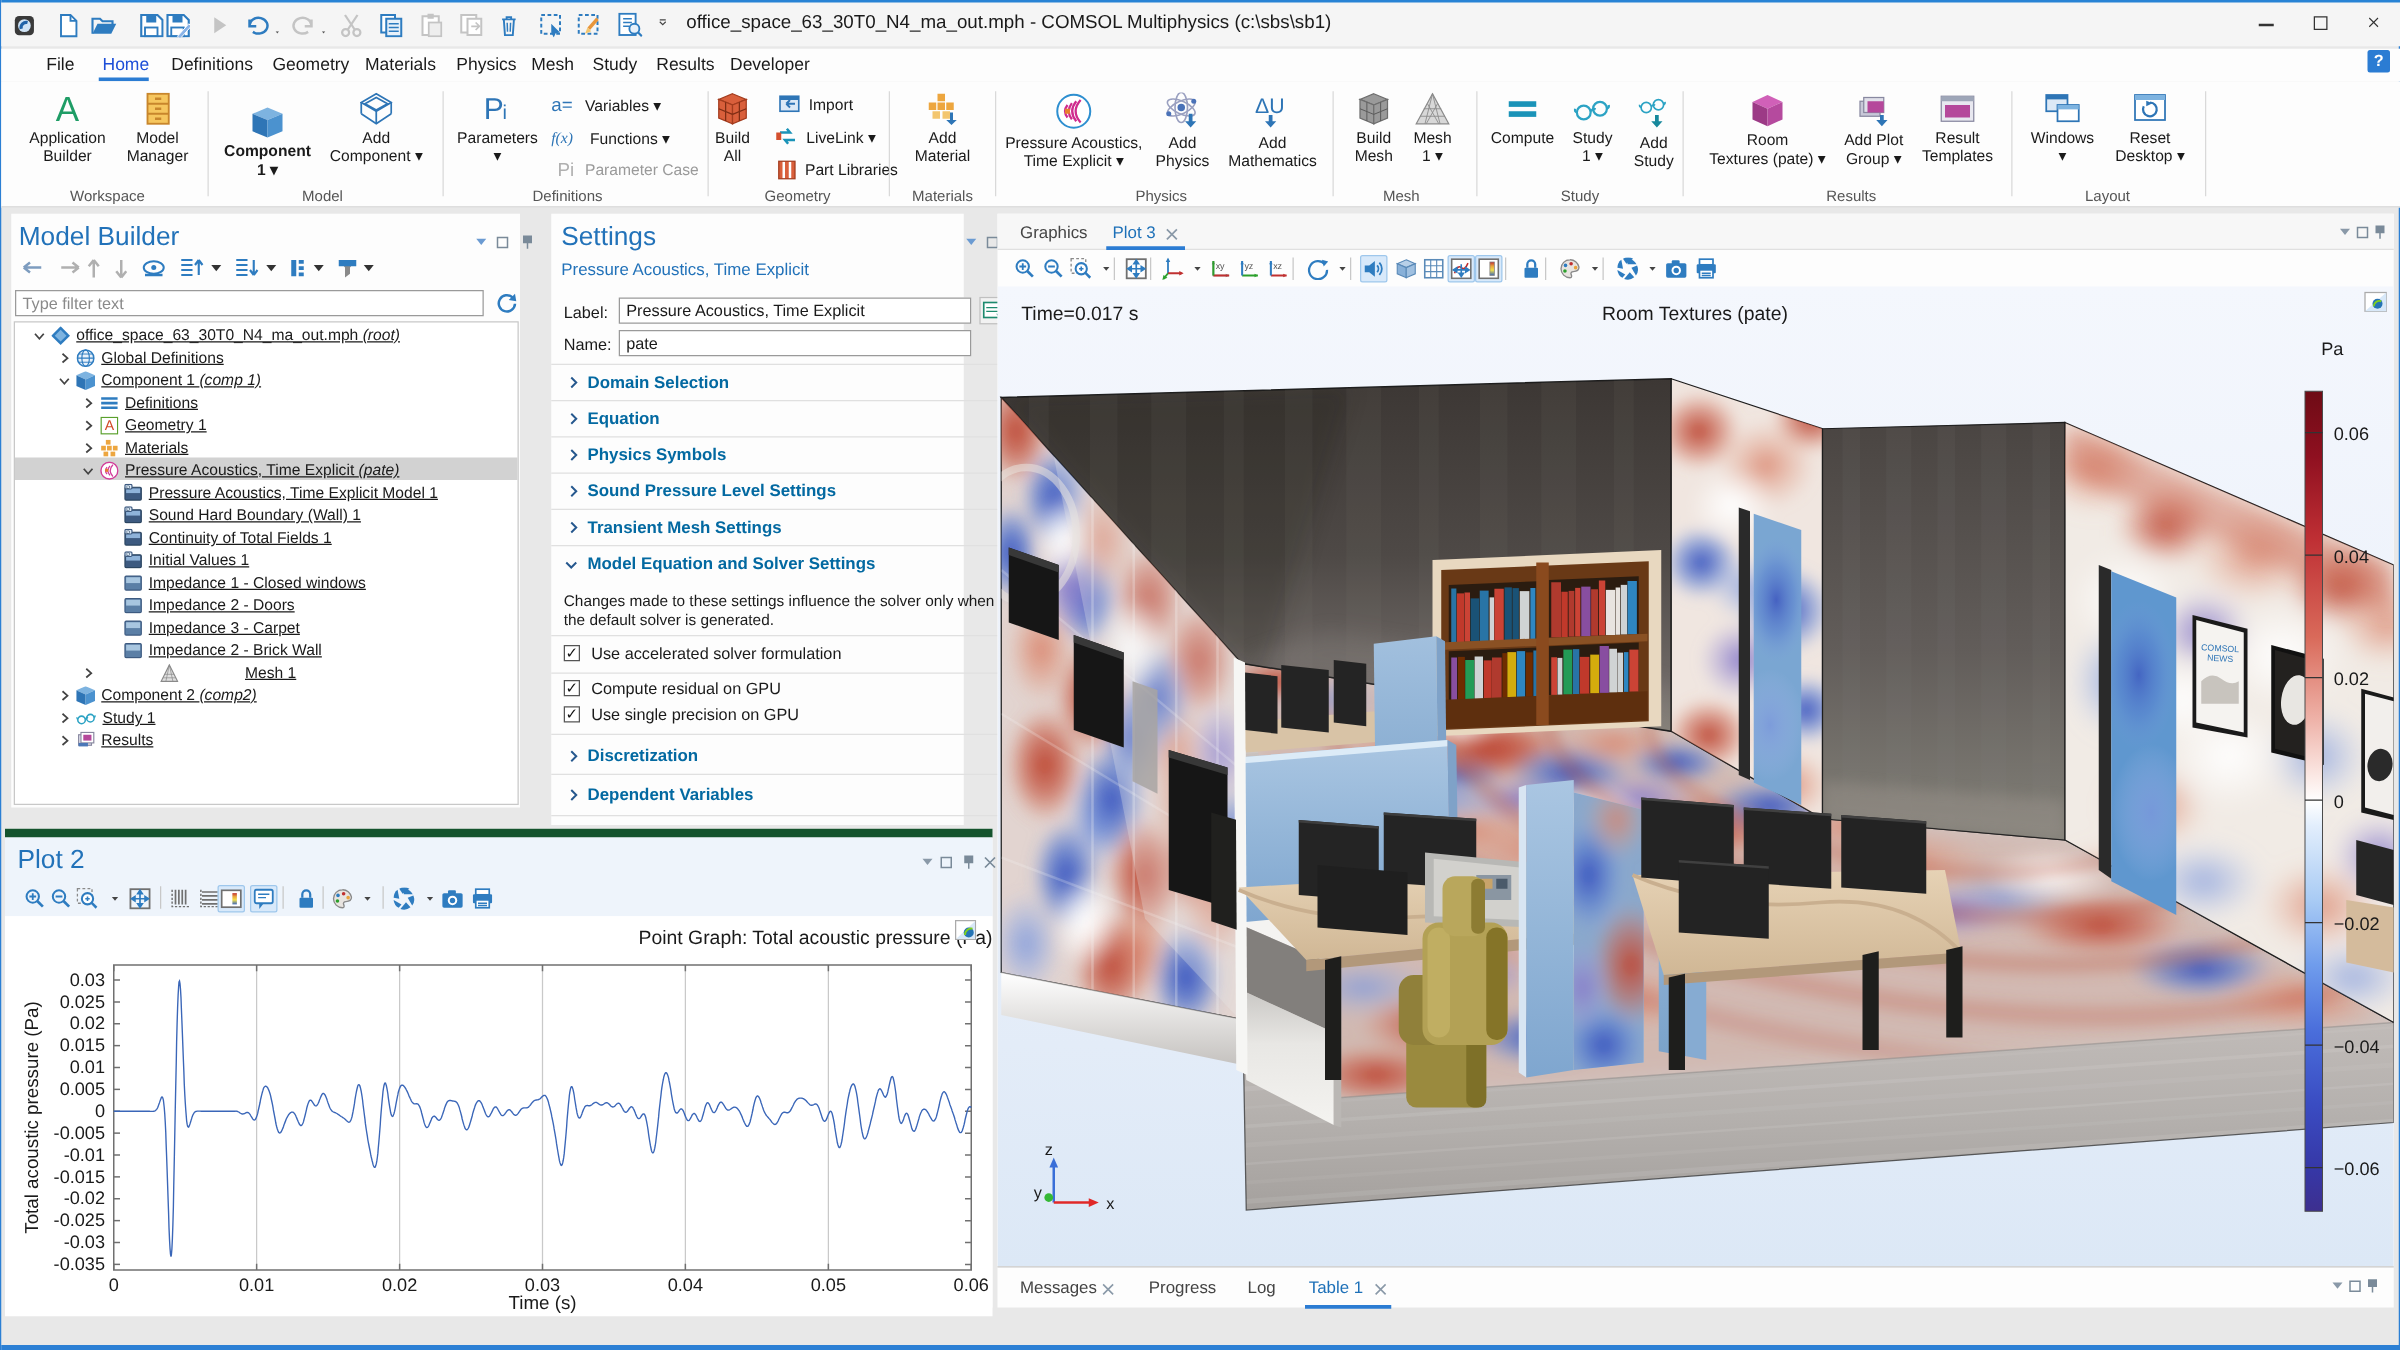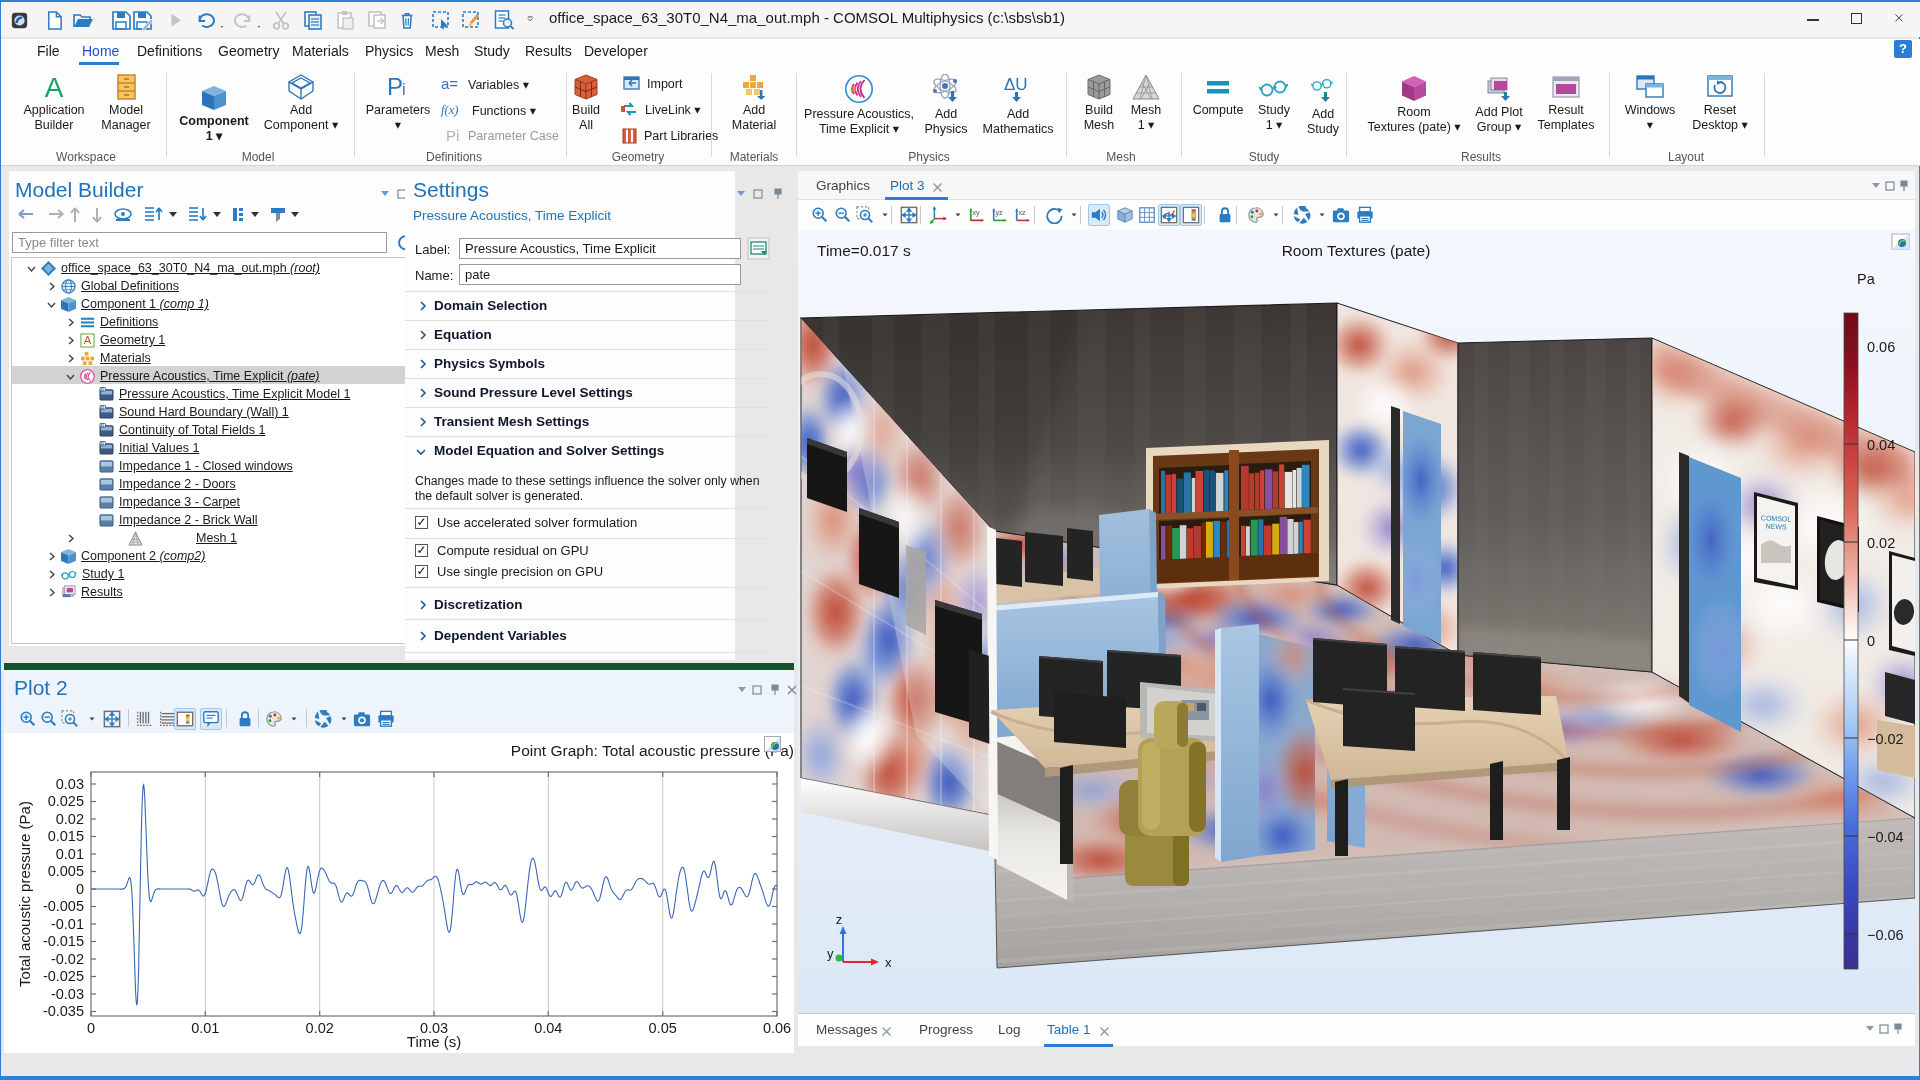--- a/index.html
+++ b/index.html
@@ -16,21 +16,21 @@
 .rsep{position:absolute;top:8px;height:84px;width:1px;background:#d9d9d9;}
 .rlabel{position:absolute;font-size:12px;color:#555;text-align:center;}
 .rbig{position:absolute;text-align:center;font-size:12.5px;color:#1a1a1a;line-height:15px;}
 .rbig .ric{display:block;margin:0 auto 3px auto;}
 .rsmall{position:absolute;font-size:12.5px;color:#1a1a1a;display:flex;align-items:center;gap:5px;}
 .gray{color:#9a9a9a;}
 .panel{position:absolute;background:#fdfdfd;}
 .phead{color:#2272b9;font-size:21px;}
 .trow{position:absolute;left:10px;height:18px;font-size:12.5px;color:#1a1a1a;display:flex;align-items:center;white-space:nowrap;text-decoration:underline;}
 .trow i{font-style:italic;}
-.sechead{position:absolute;font-size:13.5px;font-weight:700;color:#0f172a;}
+.sechead{position:absolute;font-size:13.5px;font-weight:700;color:#0369a1;}
 .secline{position:absolute;left:0;width:368px;height:1px;background:#e0e0e0;}
 .ibox{position:absolute;background:#fff;border:1px solid #9a9a9a;font-size:13px;color:#1a1a1a;padding:1px 5px;display:flex;align-items:center;white-space:nowrap;overflow:hidden;}
 .cbox{position:absolute;width:13px;height:13px;background:#fff;border:1.5px solid #555;color:#111;font-size:12px;line-height:11px;text-align:center;}
 .slab{position:absolute;font-size:13px;color:#1a1a1a;}
 .gtab{position:absolute;font-size:13.5px;color:#444;}
 .gtab.on{color:#1d70b8;}
 .tbico{position:absolute;width:22px;height:22px;display:flex;align-items:center;justify-content:center;}
 .tbico.hl{background:#d8e9fa;border:1px solid #9ec7ec;border-radius:2px;}
 #statusbar{position:absolute;left:0;top:1048px;width:1920px;height:28px;background:#efefef;border-top:1px solid #d8d8d8;font-size:13px;color:#1a1a1a;}
 #bottomline{position:absolute;left:0;top:1076px;width:1920px;height:4px;background:#2b7fd4;}
@@ -605,21 +605,21 @@
           <path d="M3 1 l4 3.5 -4 3.5" stroke="#444" stroke-width="1.4" fill="none"></path>
         </svg><span style="margin-right:5px;display:inline-flex;">
           <svg width="15" height="14" viewBox="0 0 16 15">
             <rect x="2" y="3" width="11" height="9" fill="#e8e8f2" stroke="#8888a0"></rect>
             <rect x="4" y="1" width="11" height="9" fill="#fff" stroke="#8888a0"></rect>
             <rect x="6" y="3" width="7" height="5" fill="#b5489b"></rect>
             <rect x="2" y="10" width="8" height="3" fill="#4b78b8"></rect>
           </svg>
         </span>Results</div>
 </div>
-<div class="panel" style="left:404px;top:171px;width:330px;height:489px;">
+<div class="panel" style="left:440px;top:171px;width:330px;height:489px;">
 <div class="phead" style="position:absolute;left:8px;top:7px;">Settings</div>
 <svg class="abs" style="left:330px;top:16px;" width="50" height="14" viewBox="0 0 50 14">
         <polygon points="2,4 10,4 6,9" fill="#6b9bd2"></polygon>
         <rect x="19" y="3" width="8" height="8" fill="none" stroke="#7a8a99" stroke-width="1.2"></rect>
         <path d="M40 2 h6 v5 h-6 z M43 7 v5" fill="#7a8a99" stroke="#7a8a99" stroke-width="1.2"></path>
       </svg>
 <div style="position:absolute;left:8px;top:37px;font-size:13.5px;color:#2272b9;">Pressure Acoustics, Time Explicit</div>
 <div class="slab" style="left:10px;top:71px;">Label:</div>
 <div class="ibox" style="left:54px;top:67px;width:282px;height:21px;">Pressure Acoustics, Time Explicit</div>
 <svg class="abs" style="left:342px;top:66px;" width="23" height="23" viewBox="0 0 23 23">

